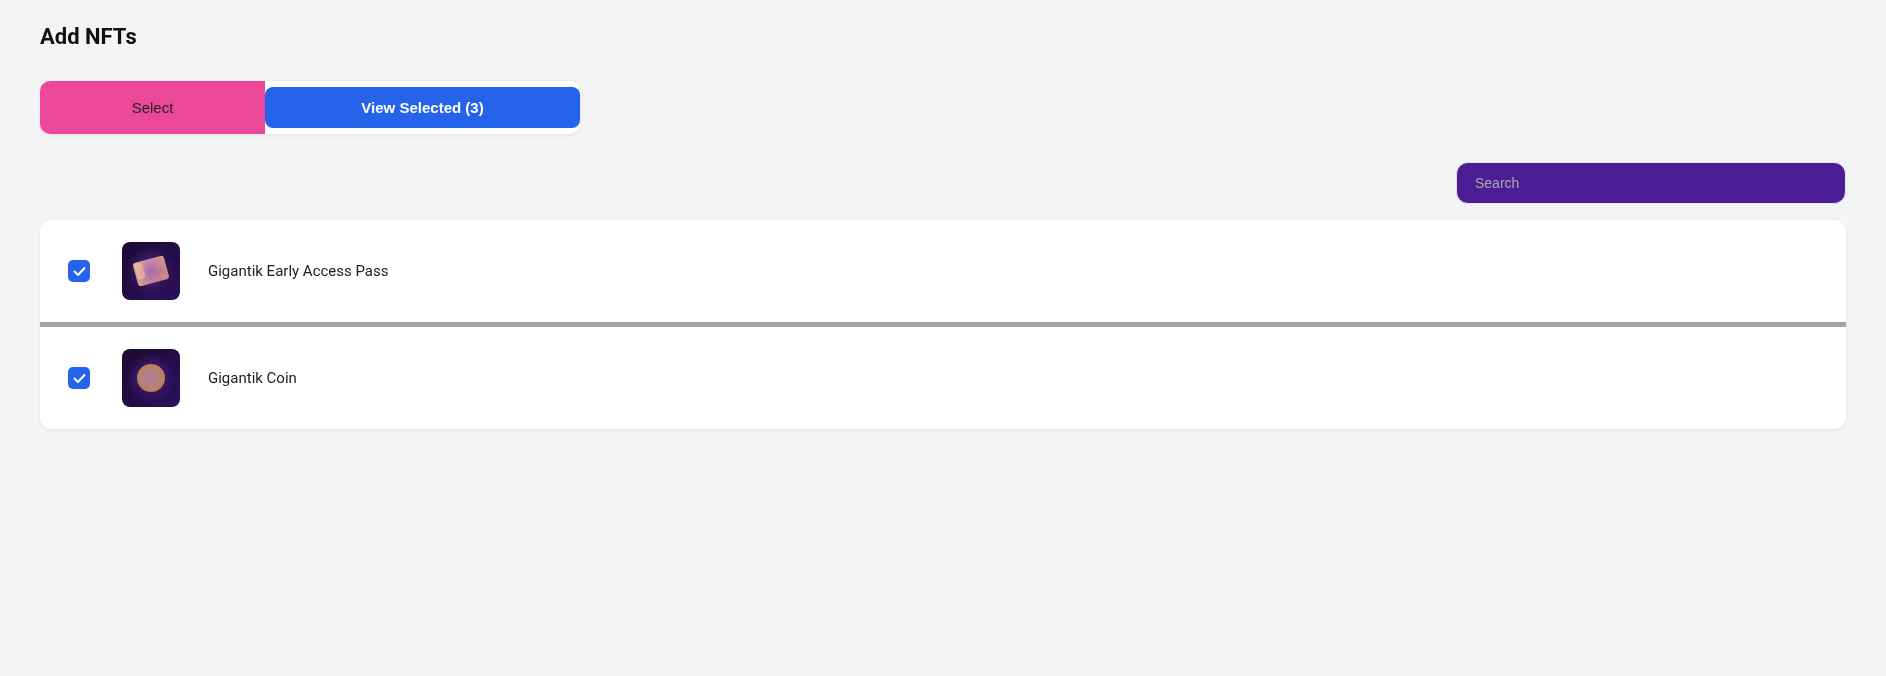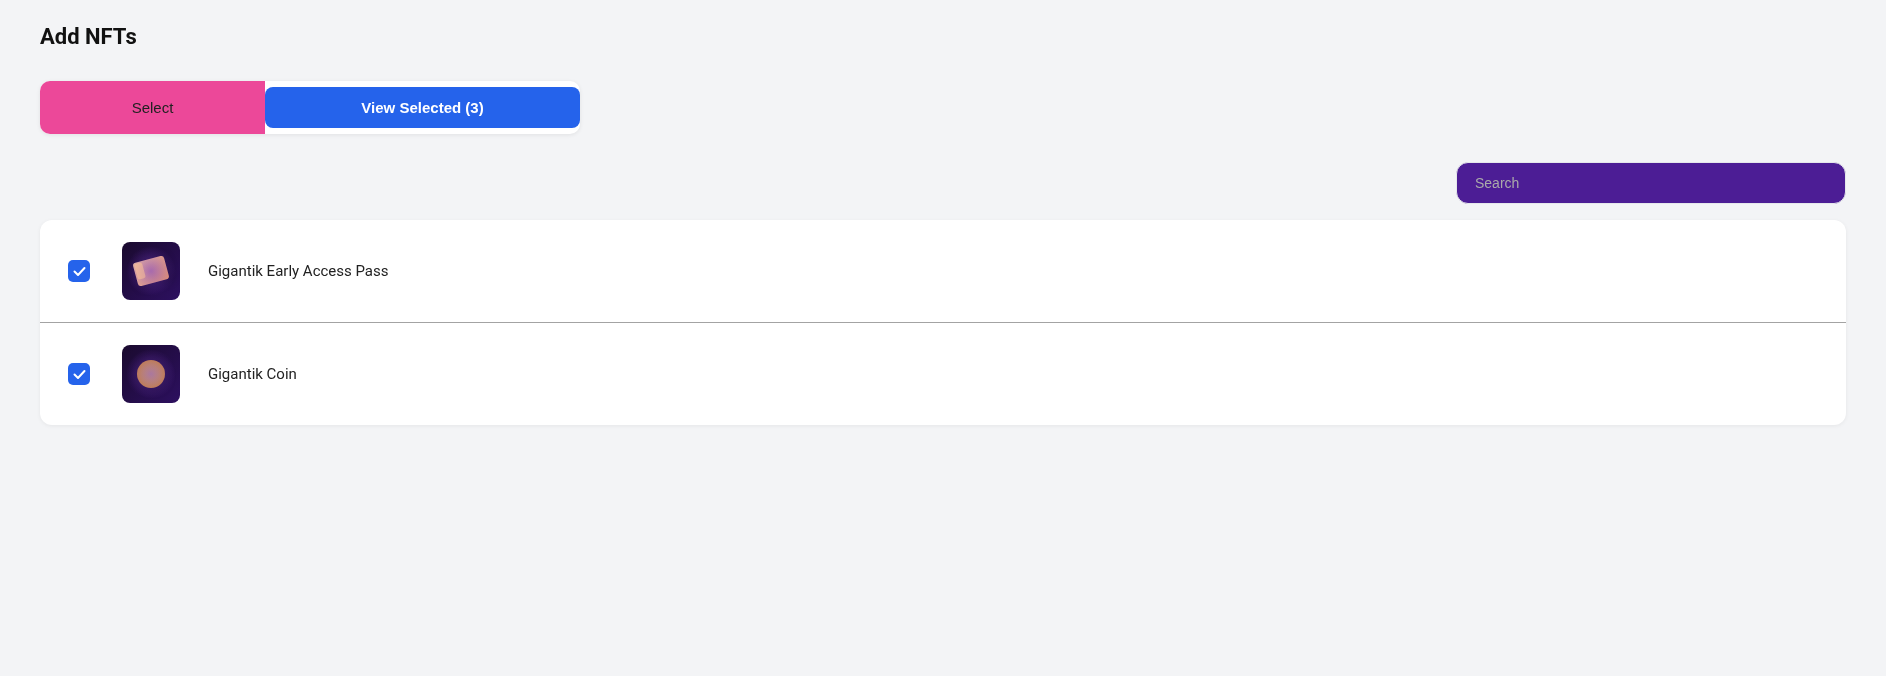--- a/index.html
+++ b/index.html
@@ -85,21 +85,21 @@
       background: #fff;
       border-radius: 12px;
       overflow: hidden;
       box-shadow: 0 1px 4px rgba(0,0,0,0.06);
     }
 
     .nft-item {
       display: flex;
       align-items: center;
       padding: 22px 28px;
-      border-bottom: 1px solid #a3a3a3;
+      border-bottom: 5px solid #a3a3a3;
     }
 
     .nft-item:last-child {
       border-bottom: none;
       align-items: center;
     }
 
     .checkbox {
       width: 22px;
       height: 22px;

